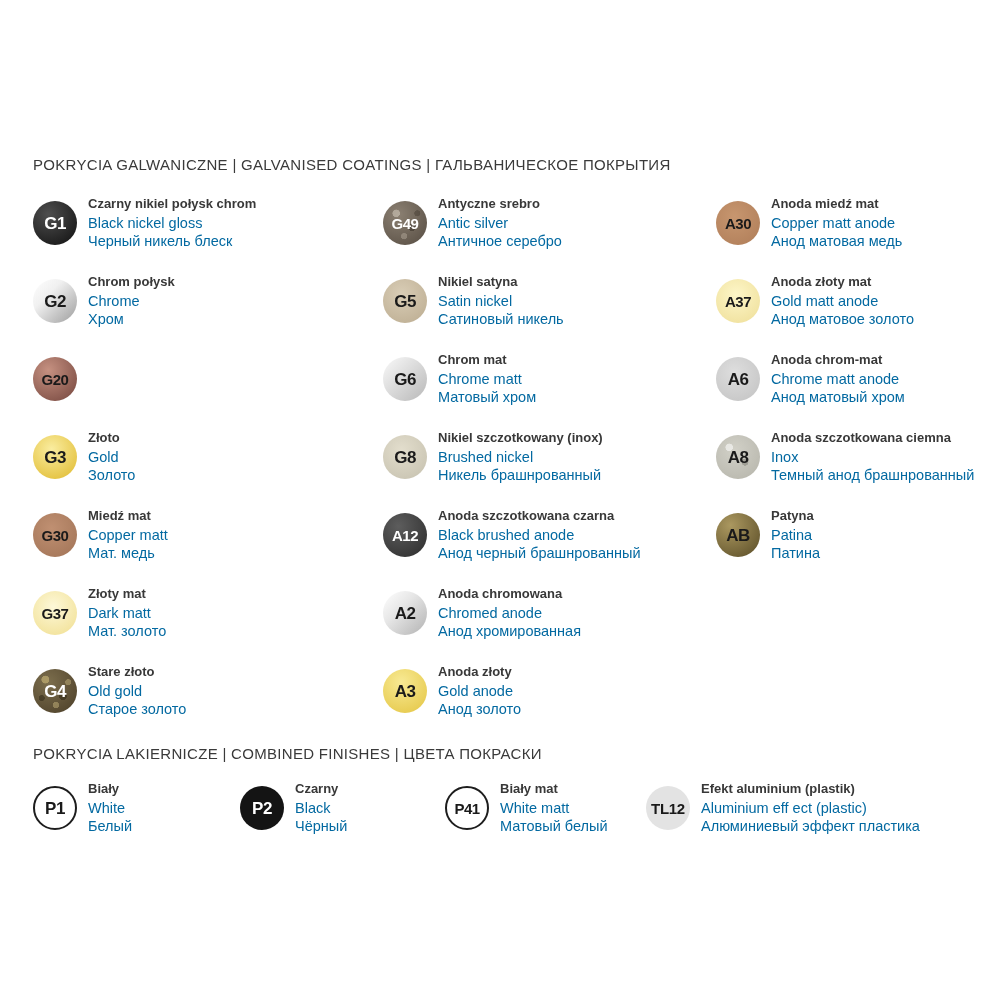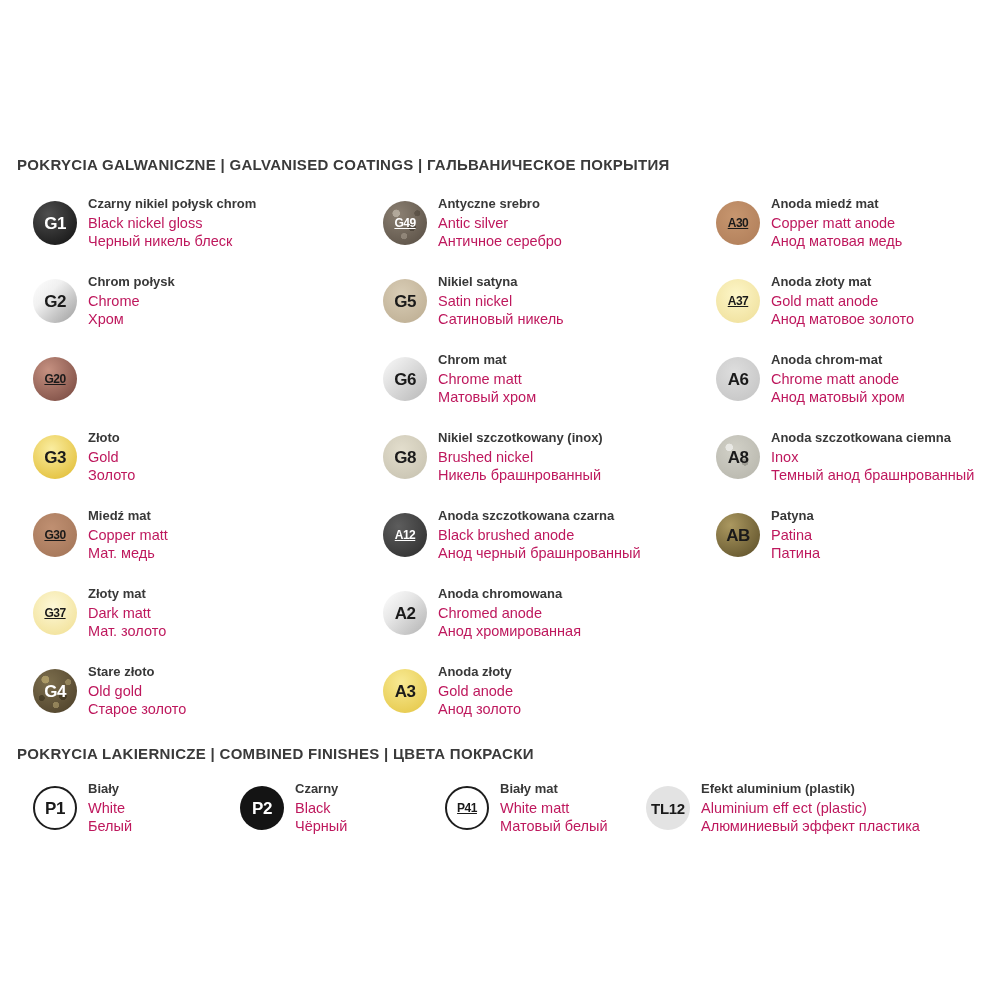--- a/index.html
+++ b/index.html
@@ -1,36 +1,36 @@
 <!DOCTYPE html>
 <html><head>
 <meta charset="utf-8">
 <style>
   html,body{margin:0;padding:0;background:#ffffff;}
   .page{position:relative;width:1000px;height:1000px;background:#ffffff;overflow:hidden;
         font-family:"Liberation Sans","DejaVu Sans",sans-serif;}
-  .sec-title{position:absolute;left:17px;margin:0;font-size:15px;font-weight:700;
+  .sec-title{position:absolute;left:33px;margin:0;font-size:15px;font-weight:400;
              color:#3a3a3a;letter-spacing:.3px;white-space:nowrap;}
   .sec-title.g{top:156px;}
   .sec-title.p{top:745px;}
   .col{position:absolute;top:184px;}
   .col1{left:33px;width:350px;}
   .col2{left:383px;width:335px;}
   .col3{left:716px;width:284px;}
   .swatch{display:flex;align-items:center;height:78px;}
   .pswatch{position:absolute;top:768px;display:flex;align-items:center;height:80px;}
   .p-0{left:33px;}.p-1{left:240px;}.p-2{left:445px;}.p-3{left:646px;}
   .circle{flex:0 0 44px;width:44px;height:44px;border-radius:50%;display:flex;
           align-items:center;justify-content:center;box-sizing:border-box;}
   .code{font-weight:700;font-size:17px;letter-spacing:-0.5px;color:#1a1a1a;line-height:1;}
-  .code.n3{font-size:12px;text-decoration:underline;}
+  .code.n3{font-size:15px;}
   .code.n4{font-size:15px;letter-spacing:-0.3px;}
   .lines{margin-left:11px;}
   .t{font-size:13px;font-weight:700;color:#383838;line-height:18.5px;white-space:nowrap;}
-  .s{font-size:14.5px;font-weight:400;color:#be185d;line-height:18.5px;white-space:nowrap;}
+  .s{font-size:14.5px;font-weight:400;color:#0369a1;line-height:18.5px;white-space:nowrap;}
   .light .code{color:#fff;}
   
   .c-g1{background:radial-gradient(circle at 35% 30%,#4e4e4e,#1f1f1f 75%);}
   .c-g2{background:linear-gradient(135deg,#ffffff 0%,#f0f0f0 35%,#9c9c9c 100%);}
   .c-g20{background:radial-gradient(circle at 35% 30%,#c69181,#84544a 80%);}
   .c-g3{background:radial-gradient(circle at 42% 32%,#faeda0,#e4c240 82%);}
   .c-g30{background:radial-gradient(circle at 42% 35%,#c09072,#a5775a 85%);}
   .c-g37{background:radial-gradient(circle at 46% 36%,#fdf8d8,#f2e29a 85%);}
   .c-g4{background:
     radial-gradient(circle at 28% 24%,rgba(214,193,125,.55) 0 8%,transparent 9%),

